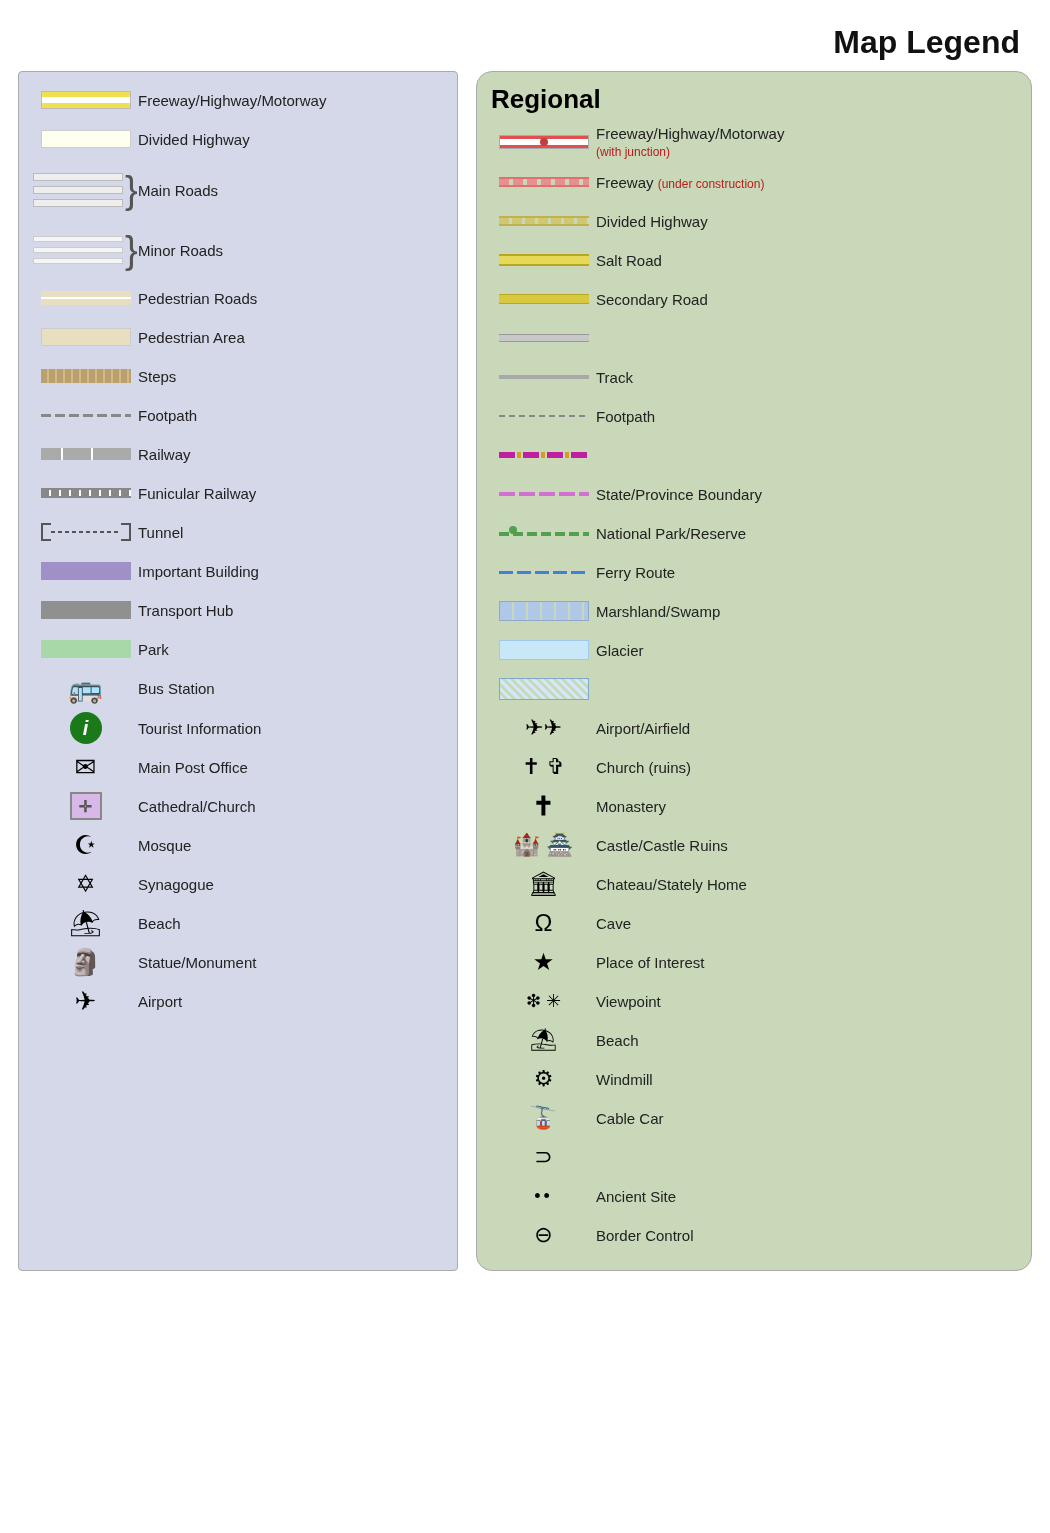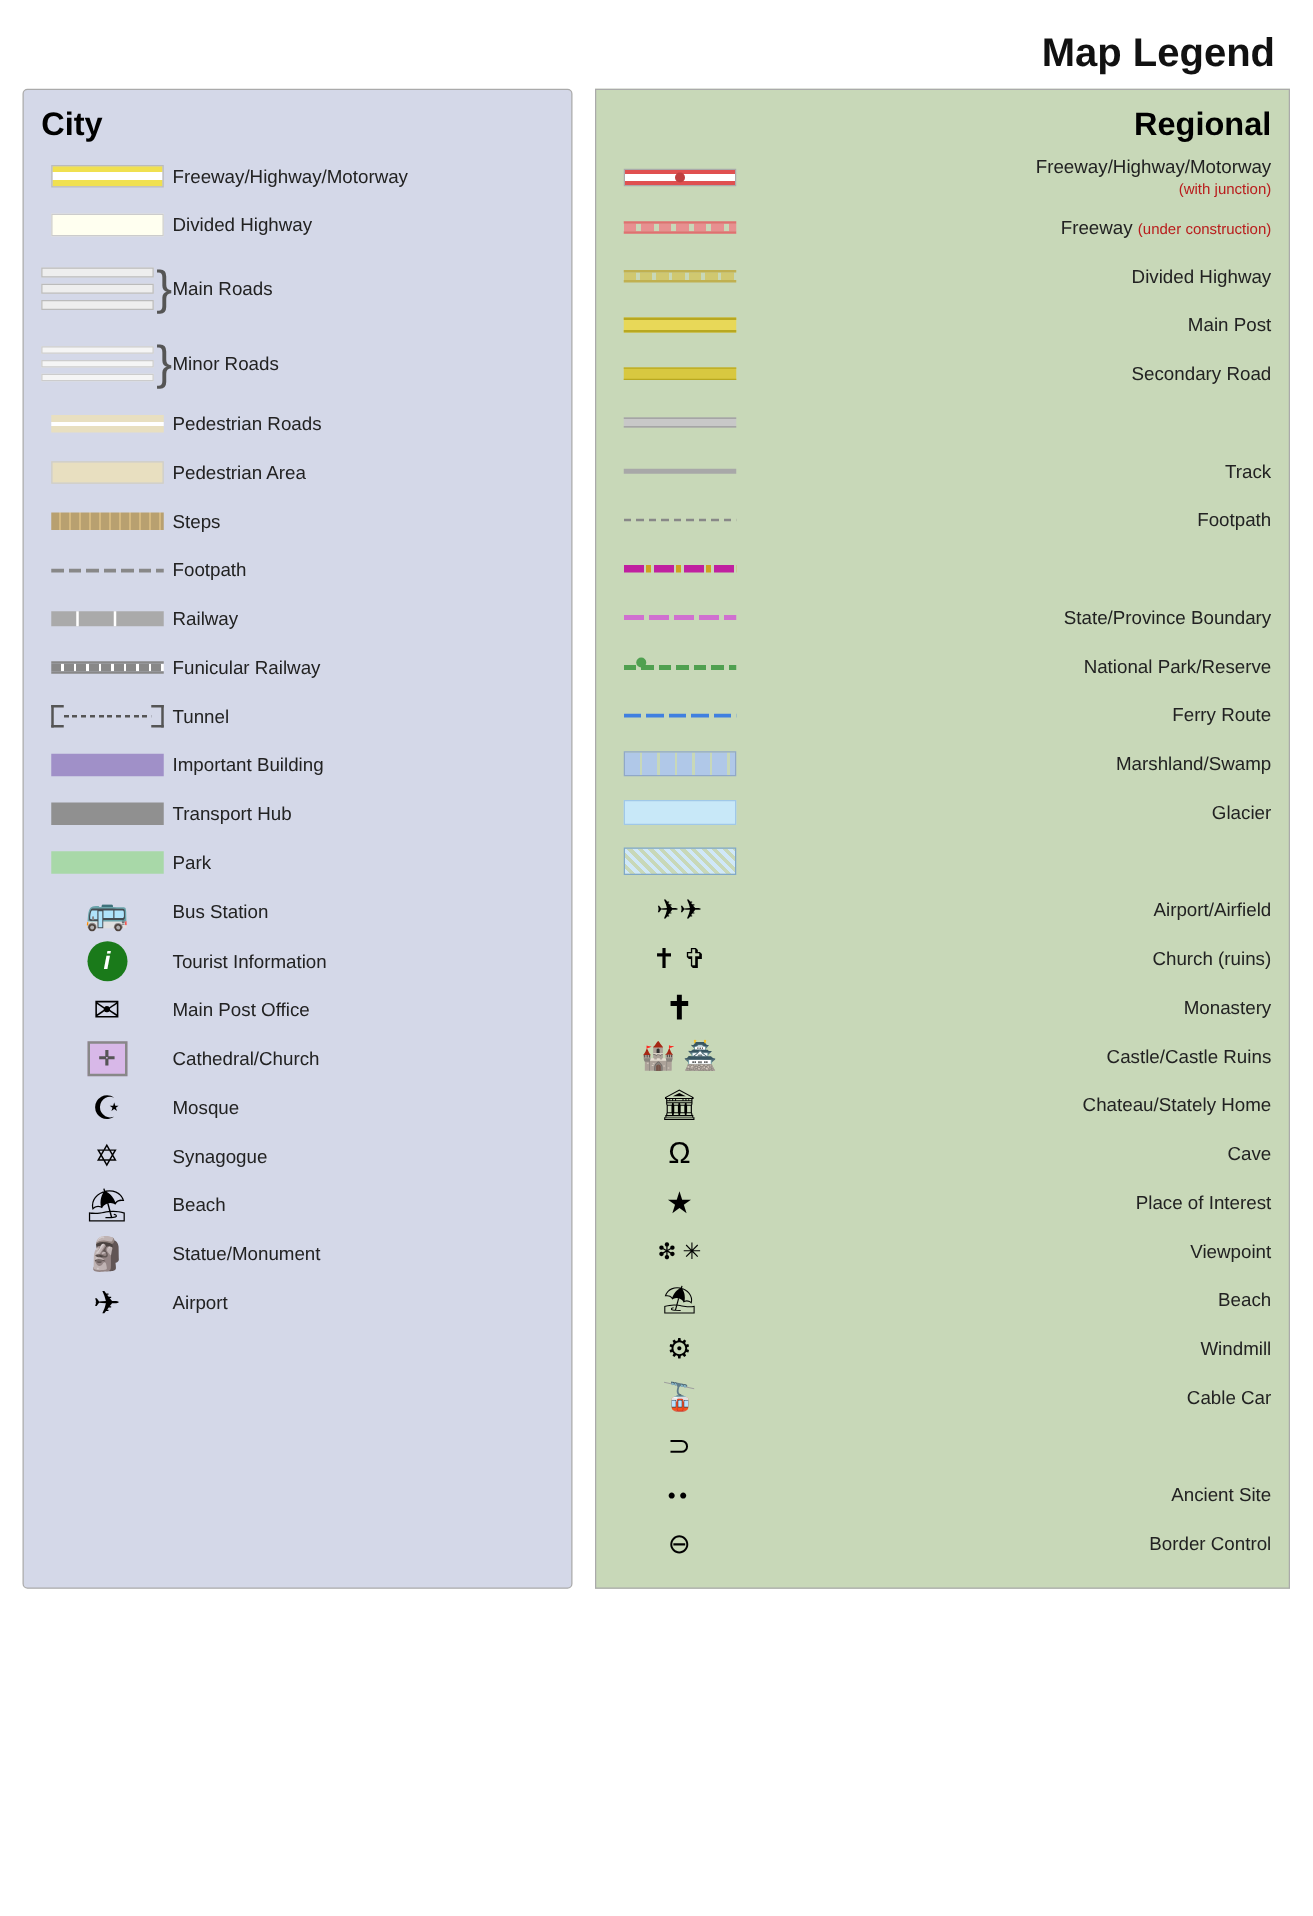--- a/index.html
+++ b/index.html
@@ -37,24 +37,23 @@
     .city-col .col-title {
       font-size: 26px;
       font-weight: 900;
       margin-bottom: 10px;
     }
 
     
     .regional-col {
       background: #c8d8b8;
       border: 1.5px solid #aaa;
-      border-radius: 0;
+      border-radius: 16px;
       padding: 12px 14px;
       flex: 1;
-      text-align: right;
     }
     .regional-col .col-title {
       font-size: 26px;
       font-weight: 900;
       margin-bottom: 10px;
     }
 
     .legend-item {
       display: flex;
       align-items: center;
@@ -313,21 +312,20 @@
 
   </style>
 </head>
 <body>
 
 <div class="page-title">Map Legend</div>
 
 <div class="columns">
 
   <div class="city-col">
-    <div class="col-title">City</div>
 
     <div class="legend-item">
       <div class="symbol">
         <div class="road-freeway"></div>
       </div>
       <div class="label">Freeway/Highway/Motorway</div>
     </div>
 
     <div class="legend-item">
       <div class="symbol">
@@ -527,21 +525,21 @@
       <div class="reg-symbol">
         <div style="width:90px;height:10px;background:repeating-linear-gradient(90deg,#d0c870 0px,#d0c870 10px,transparent 10px,transparent 13px);border-top:2px solid #c0b050;border-bottom:2px solid #c0b050;"></div>
       </div>
       <div class="label">Divided Highway</div>
     </div>
 
     <div class="legend-item">
       <div class="reg-symbol">
         <div class="reg-main-road"></div>
       </div>
-      <div class="label">Main Post</div>
+      <div class="label">Salt Road</div>
     </div>
 
     <div class="legend-item">
       <div class="reg-symbol">
         <div class="reg-secondary"></div>
       </div>
       <div class="label">Secondary Road</div>
     </div>
 
     <div class="legend-item">

